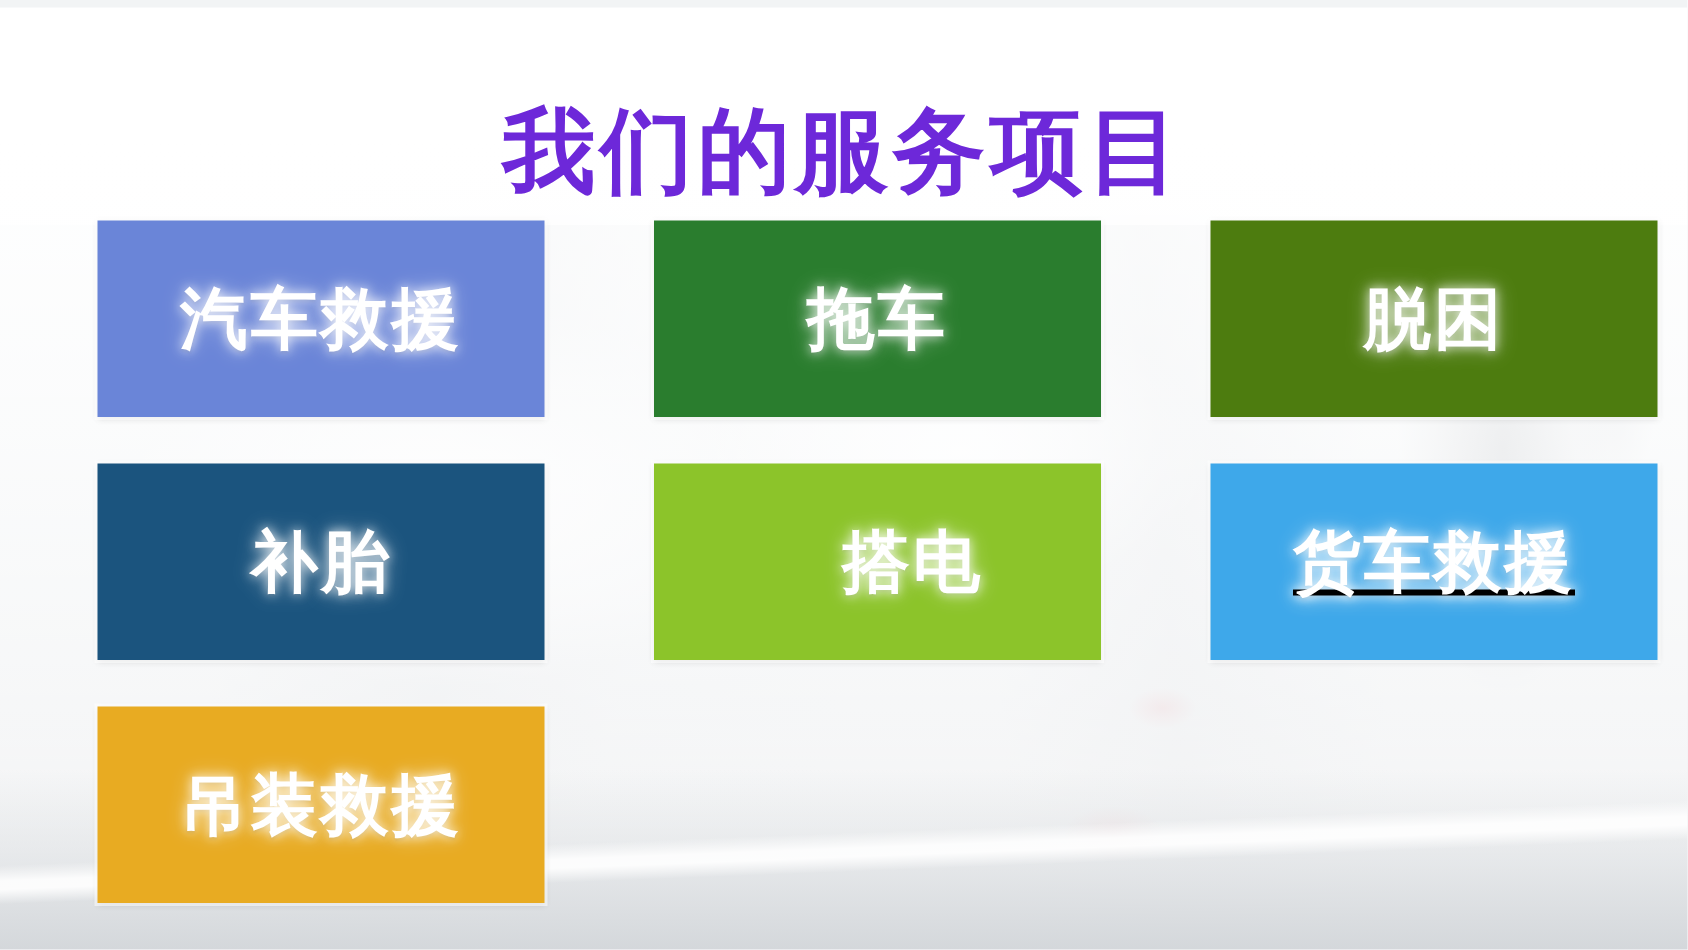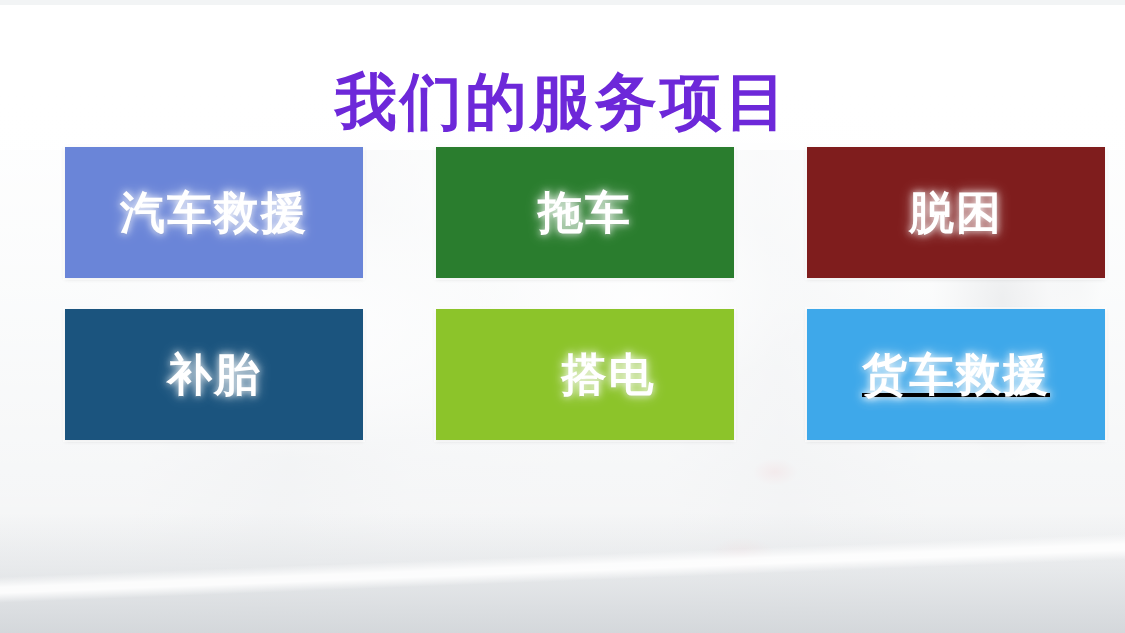--- a/index.html
+++ b/index.html
@@ -154,33 +154,36 @@
   <div class="grid">
 
     <div class="tile" style="background-color: rgb(106, 133, 216);">
       <span class="tile-label">汽车救援</span>
     </div>
 
     <div class="tile" style="background-color: rgb(42, 125, 46);">
       <span class="tile-label">拖车</span>
     </div>
 
-    <div class="tile" style="background-color: #7f1d1d;">
+    <div class="tile" style="background-color: #4d7c0f;">
       <span class="tile-label">脱困</span>
     </div>
 
     <div class="tile" style="background-color: rgb(27, 84, 126);">
       <span class="tile-label">补胎</span>
     </div>
 
 
 
     <div class="tile" style="background-color: rgb(140, 196, 42); padding-left: 47px;">
       <span class="tile-label">搭电</span>
     </div>
 
     <div class="tile" style="background-color: rgb(62, 168, 234); text-decoration: underline;">
       <span class="tile-label">货车救援</span>
     </div>
 
+    <div class="tile" style="background-color: rgb(232, 171, 34);">
+      <span class="tile-label">吊装救援</span>
+    </div>
 
   </div>
 </div>
 
 </body></html>

